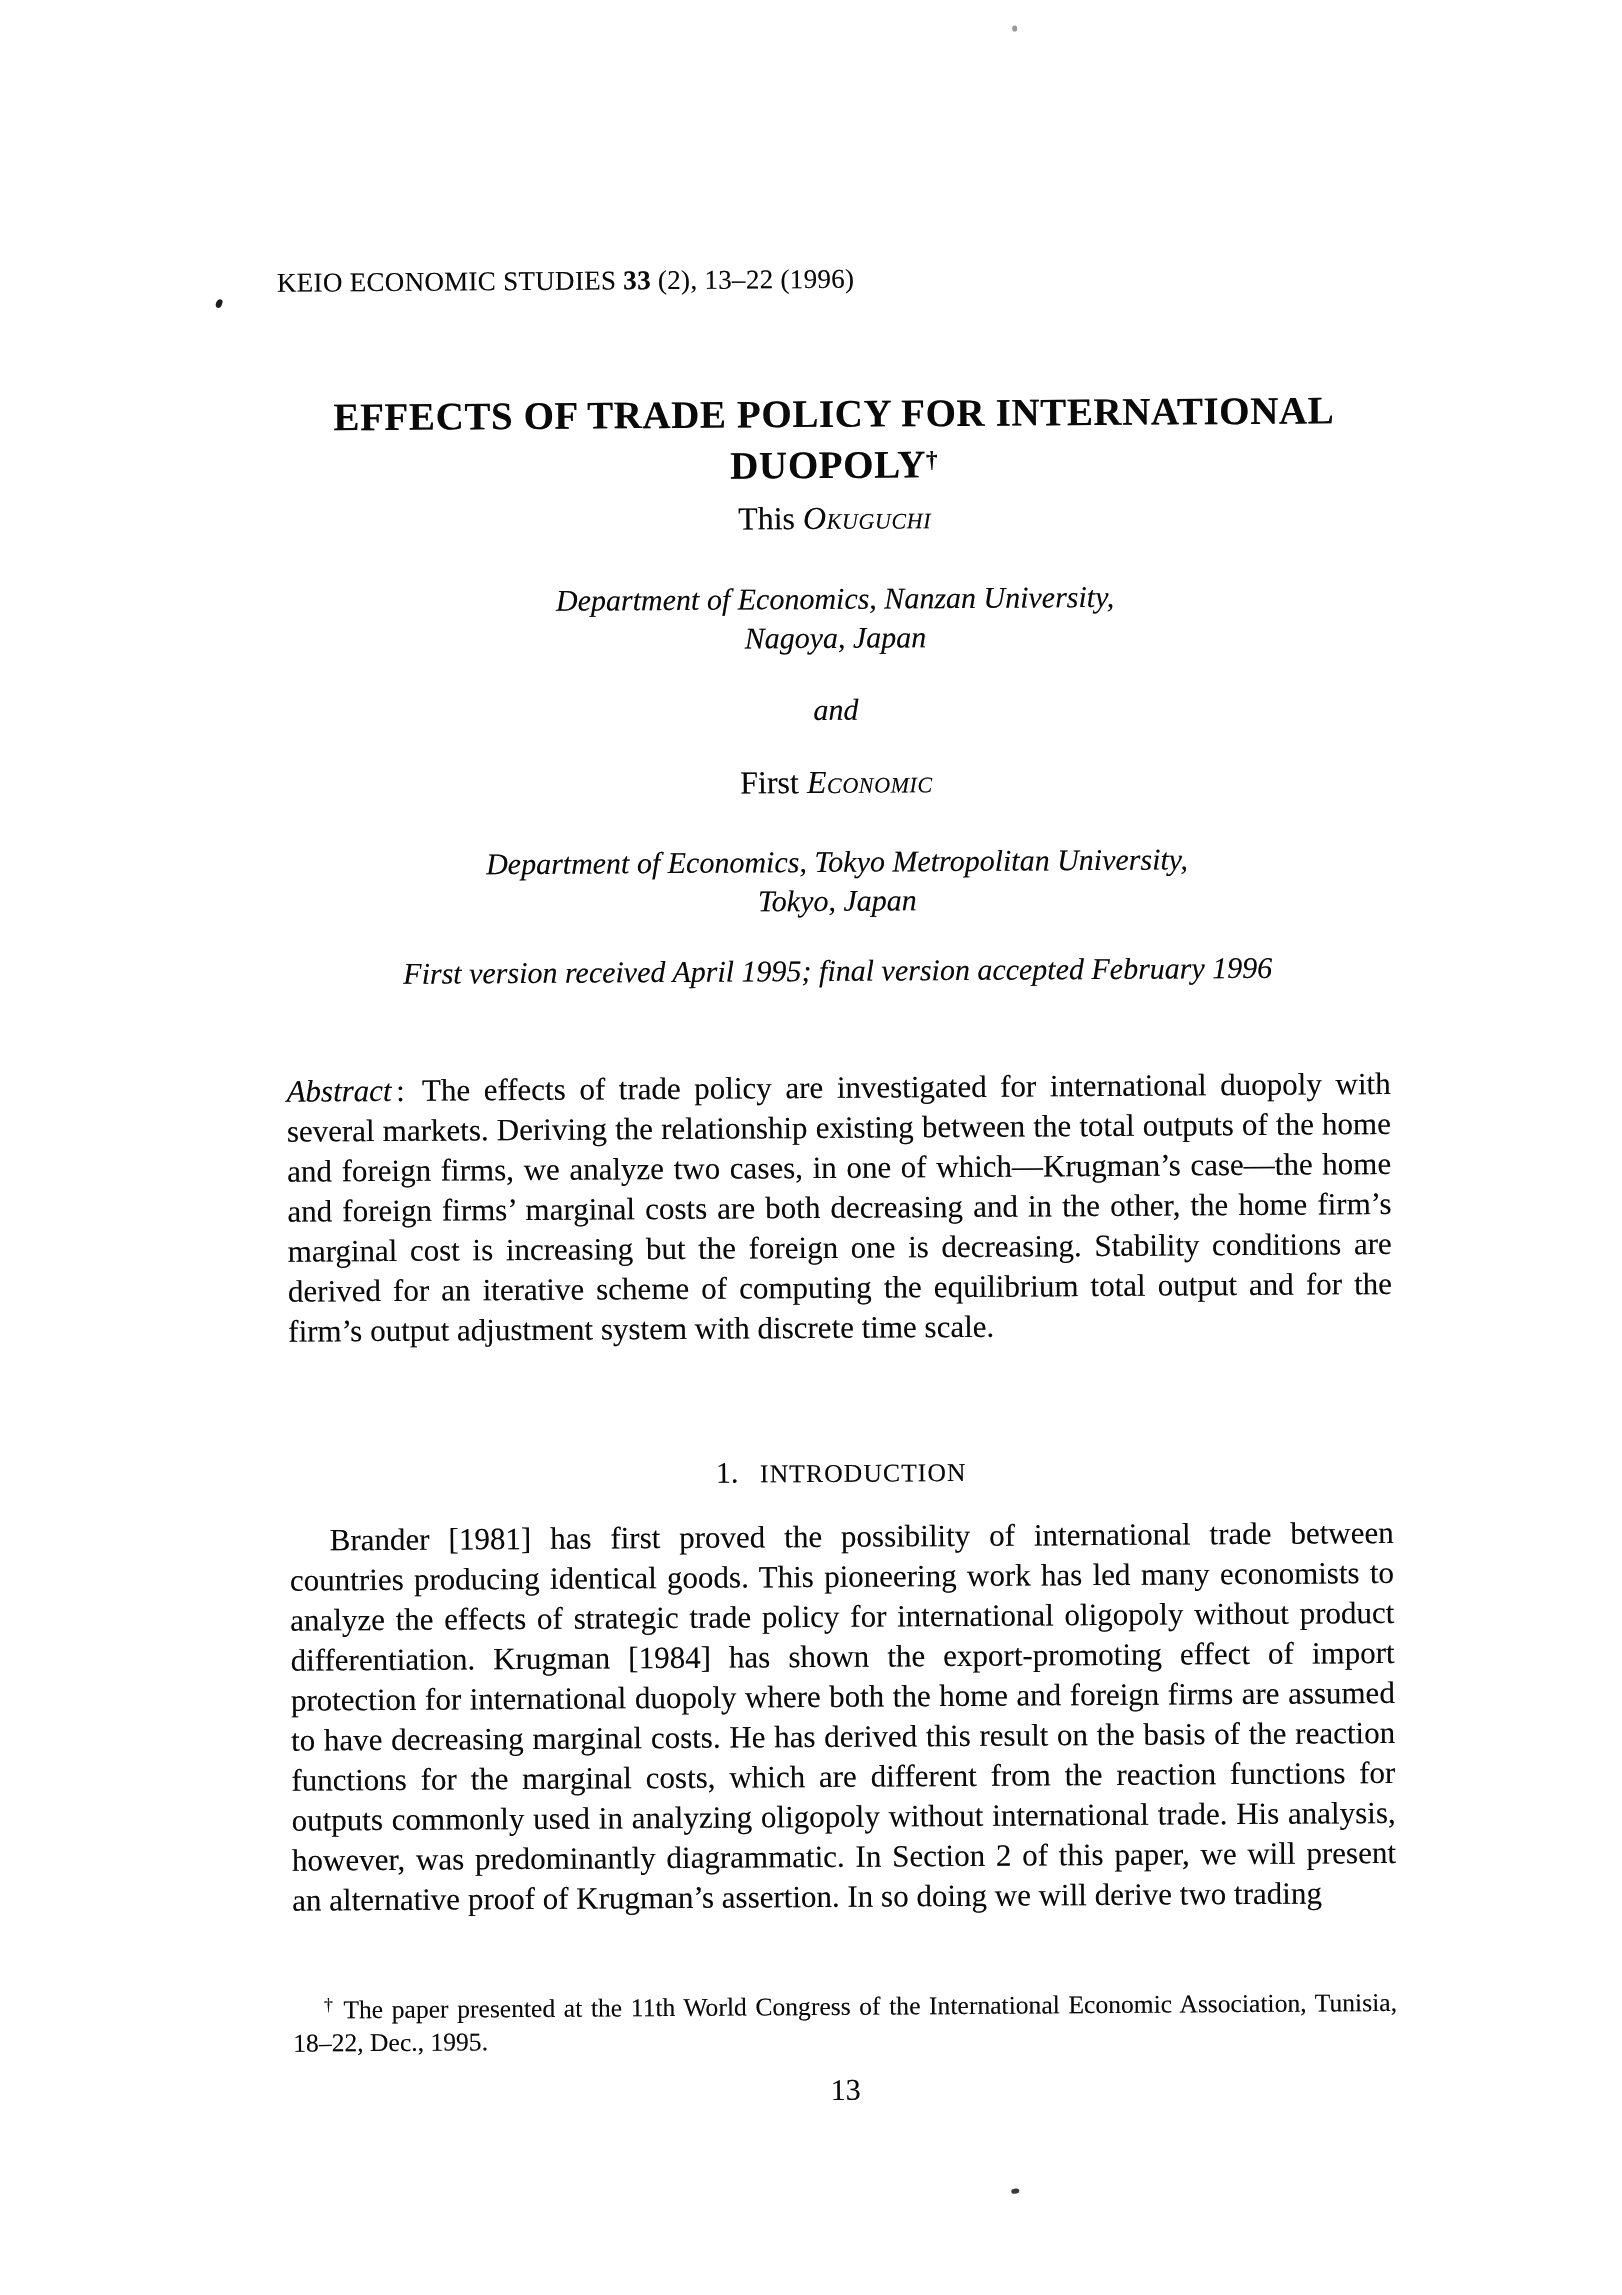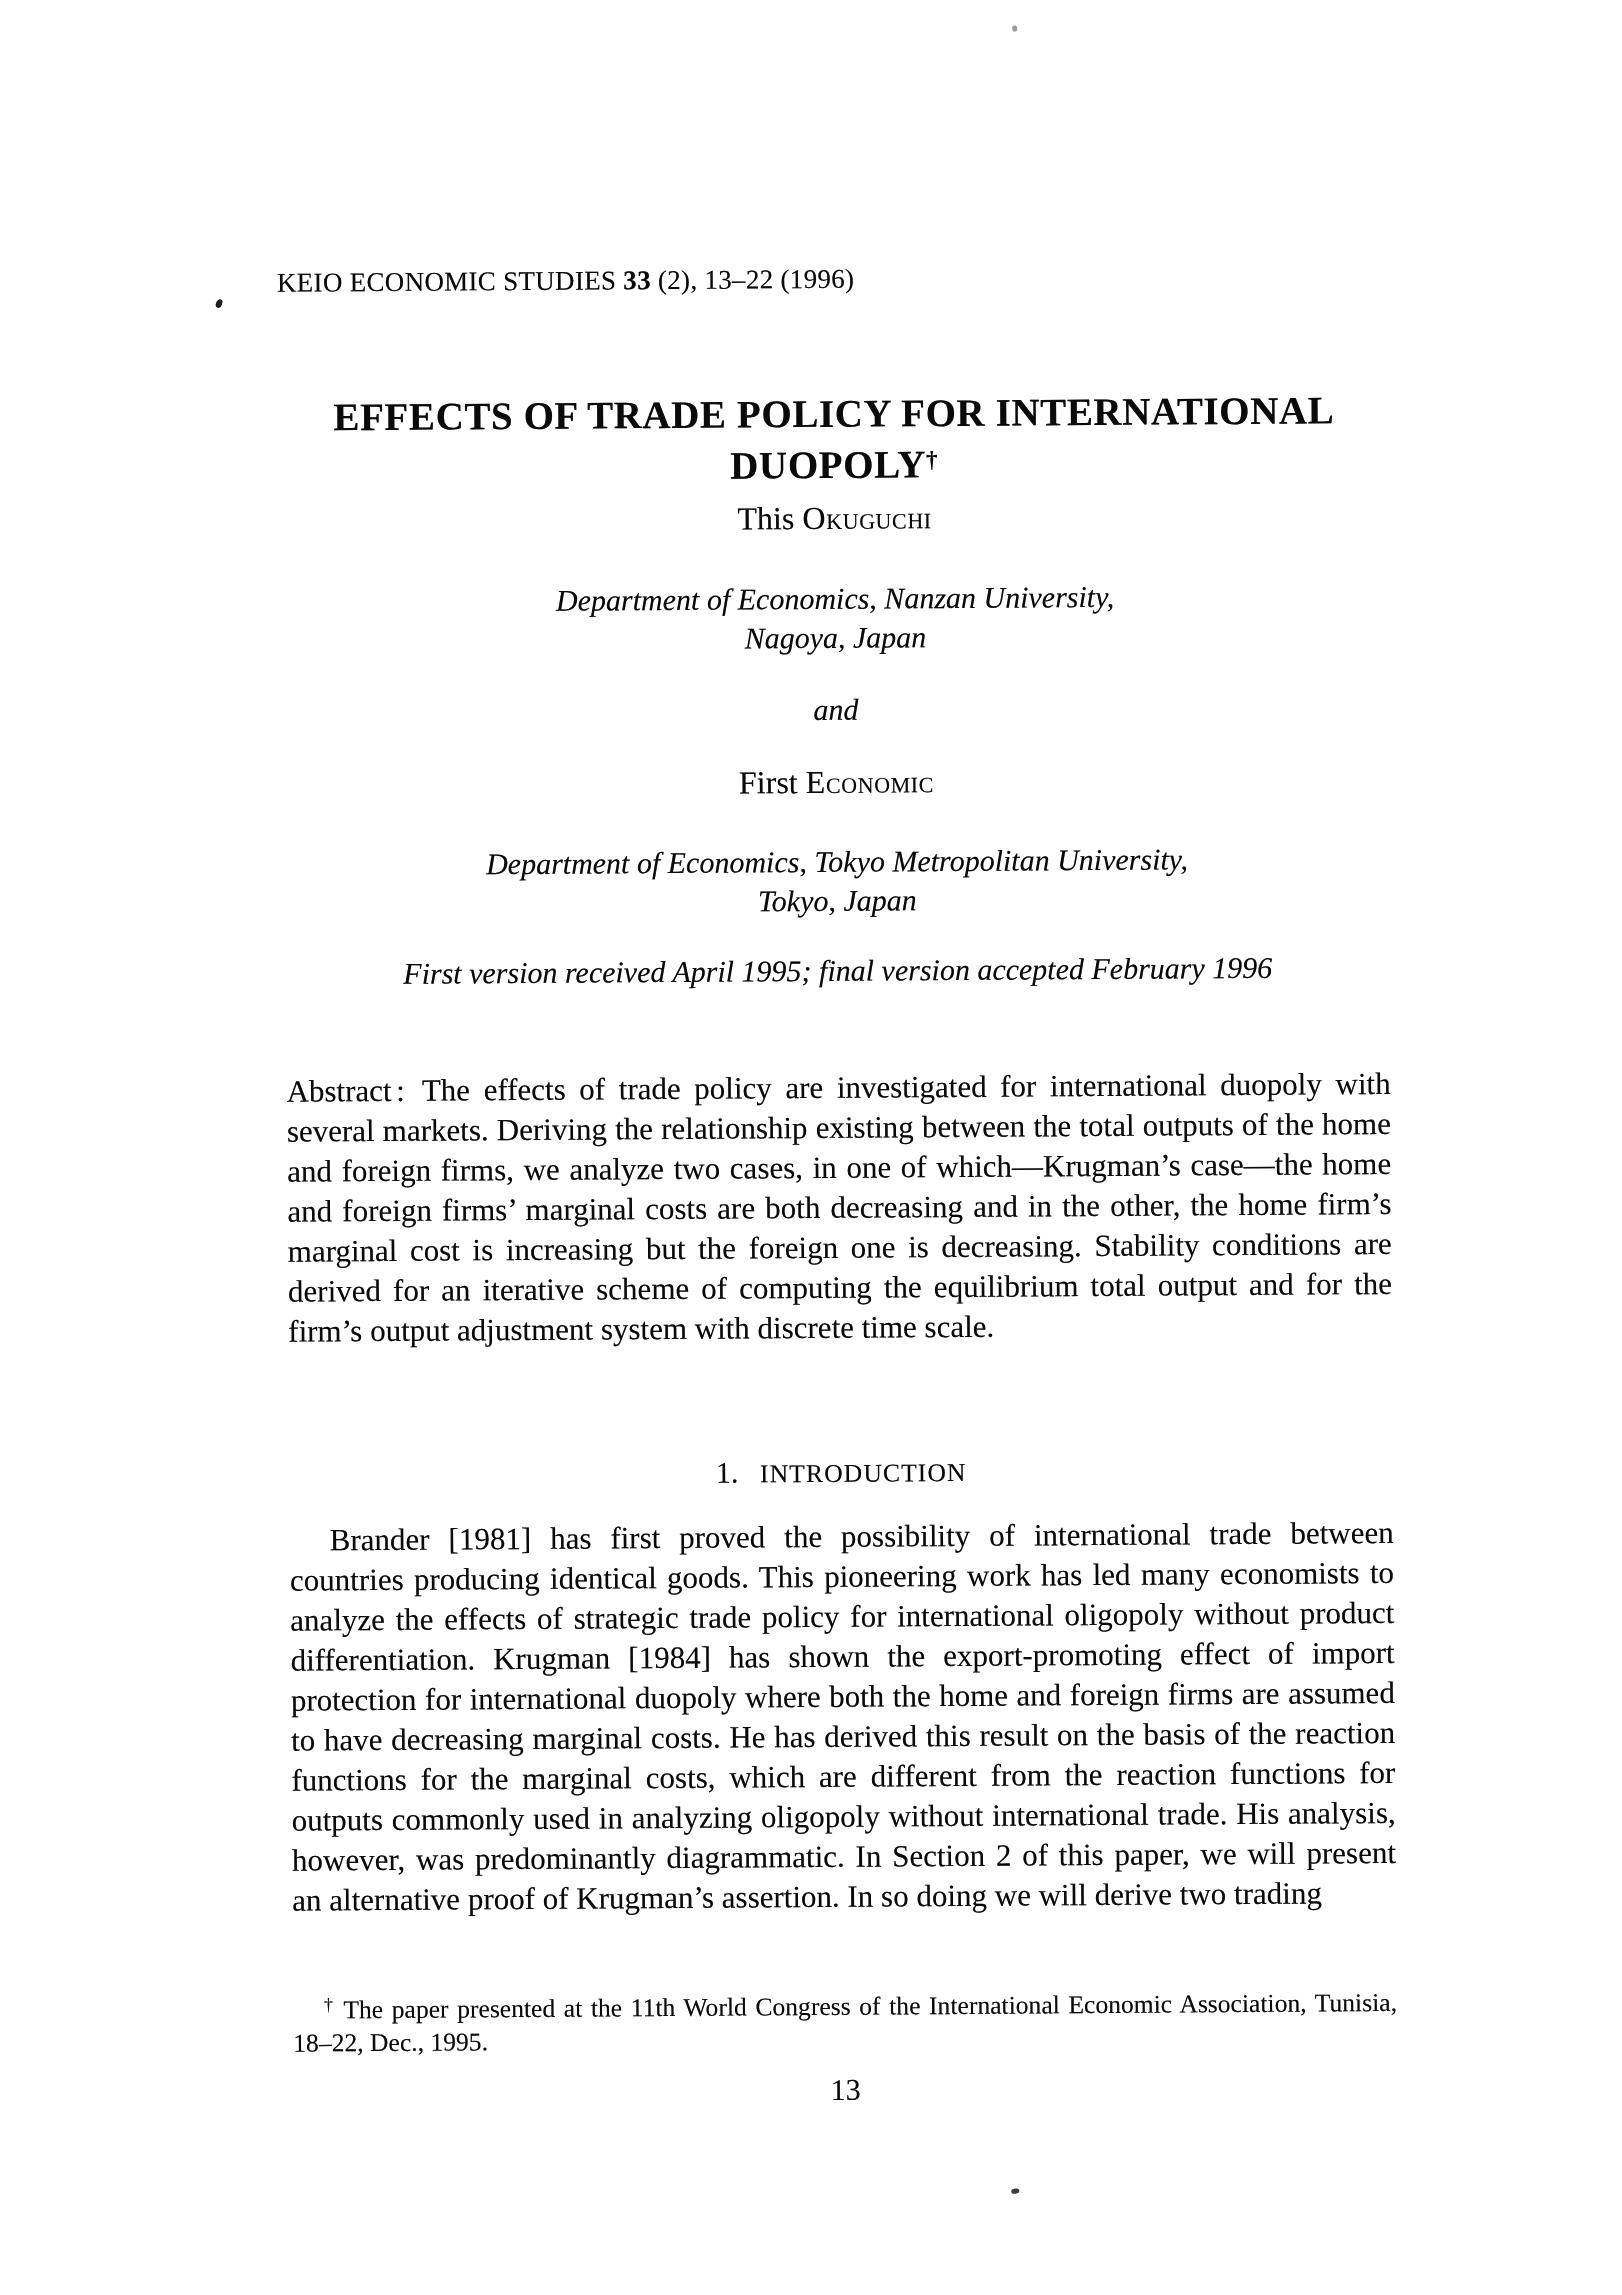--- a/index.html
+++ b/index.html
@@ -28,24 +28,25 @@
     width: 1104px;
   }
   .ink {
     text-shadow: 0 0 0.6px rgba(0,0,0,0.45);
   }
   .center { text-align: center; }
   .justify {
     text-align: justify;
     text-justify: inter-word;
   }
-  .italic { }
+  .italic { font-style: italic; }
   .smallcaps {
     font-variant: small-caps;
     letter-spacing: 0.6px;
+    font-style: italic;
   }
 
   .journal-header {
     top: 263px;
     left: 283px;
     font-size: 27px;
     line-height: 32px;
     letter-spacing: 0.3px;
     white-space: nowrap;
   }

